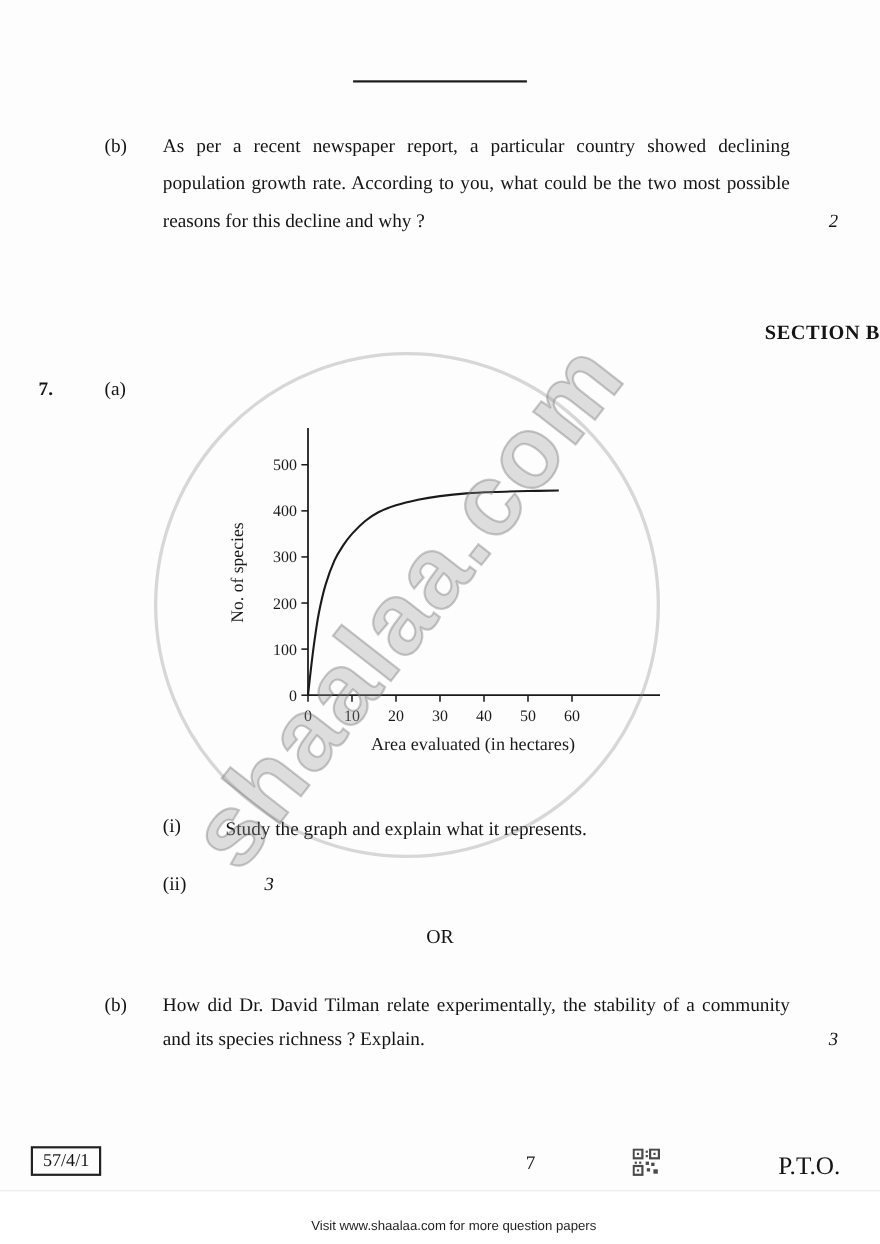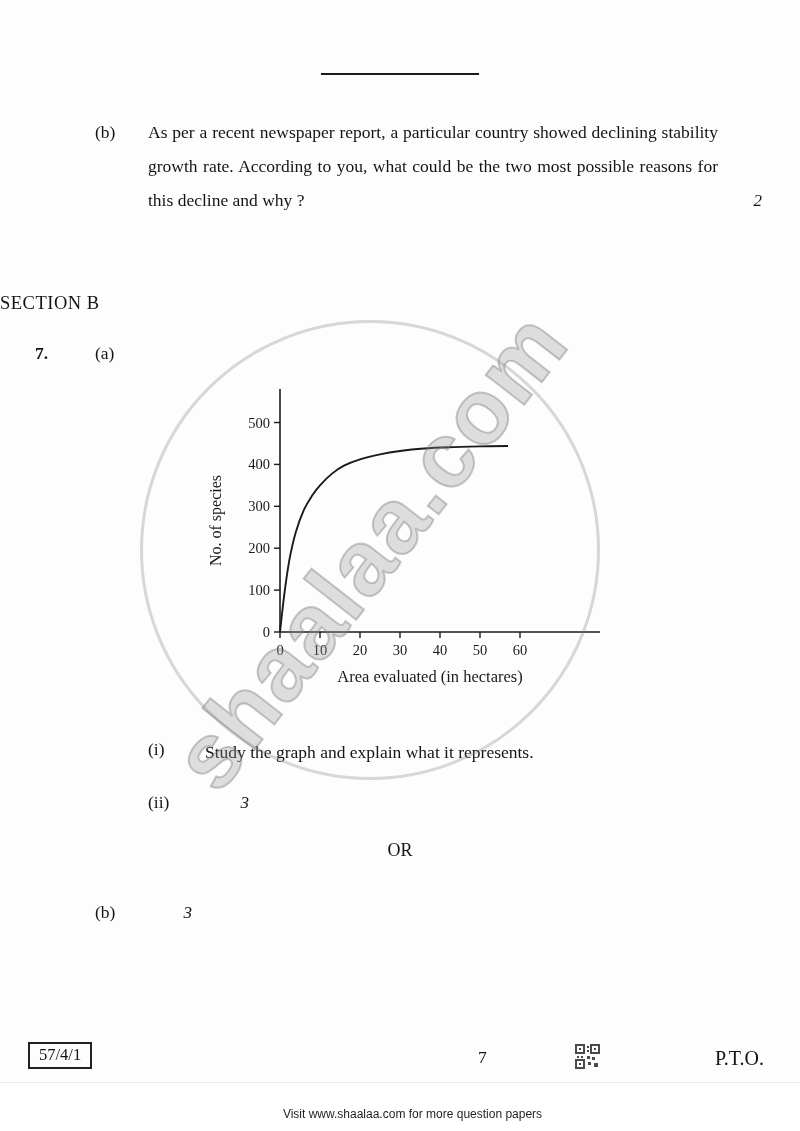--- a/index.html
+++ b/index.html
@@ -40,22 +40,22 @@
   }
   .subrow { display: flex; align-items: flex-start; padding: 0 38px 0 148px; }
   .s-label { width: 57px; font-size: 17.5px; line-height: 1.7; }
   .lh-med .c-text, .lh-med .s-label, .lh-med .c-marks { line-height: 1.6; }
   .lh-b2 .c-text, .lh-b2 .c-label, .lh-b2 .c-marks { line-height: 1.75; }
   .lh-qa .c-text, .lh-qa .c-label, .lh-qa .c-num { line-height: 1.8; }
 
   .mt-b1 { margin-top: 40px; }
   .section-heading {
     margin-top: 76px;
-    text-align: left;
-    font-weight: normal;
+    text-align: right;
+    font-weight: bold;
     font-size: 18.5px;
     letter-spacing: 0.5px;
   }
   .mt-q7 { margin-top: 24px; }
   .chart-wrap { margin: 12px 0 0 205px; width: 440px; }
   .mt-i  { margin-top: 34px; }
   .mt-ii { margin-top: 19px; }
   .or-heading {
     margin-top: 24px;
     text-align: center;
@@ -99,21 +99,21 @@
     width: 800px; height: 40px;
   }
   .code-box {
     position: absolute; left: 28px; top: 2px;
     border: 2px solid #222;
     padding: 1px 9px 2px 9px;
     font-size: 16.5px;
   }
   .pgnum { position: absolute; left: 478px; top: 7px; font-size: 17.5px; }
   .qr    { position: absolute; left: 575px; top: 4px; line-height: 0; }
-  .pto   { position: absolute; right: 36px; top: 7px; font-size: 20px; }
+  .pto   { position: absolute; right: 36px; top: 7px; font-size: 23px; }
 
   
   .site-bar {
     position: absolute;
     top: 1082px; left: 0;
     width: 800px; height: 62px;
     background: #ffffff;
     border-top: 1px solid #ececec;
     display: flex; align-items: center;
     padding-left: 25px;
@@ -126,21 +126,21 @@
 </head>
 <body>
 
 <div class="page">
 
   <div class="rule"></div>
 
   <div class="qrow mt-b1">
     <div class="c-num"></div>
     <div class="c-label">(b)</div>
-    <div class="c-text">As per a recent newspaper report, a particular country showed declining stability growth rate. According to you, what could be the two most possible reasons for this decline and why ?</div>
+    <div class="c-text">As per a recent newspaper report, a particular country showed declining population growth rate. According to you, what could be the two most possible reasons for this decline and why ?</div>
     <div class="c-marks">2</div>
   </div>
 
   <div class="section-heading">SECTION B</div>
 
   <div class="qrow mt-q7 lh-qa">
     <div class="c-num">7.</div>
     <div class="c-label">(a)</div>
     <div class="c-marks"></div>
   </div>
@@ -190,20 +190,21 @@
   <div class="subrow mt-ii lh-med">
     <div class="s-label">(ii)</div>
     <div class="c-marks">3</div>
   </div>
 
   <div class="or-heading">OR</div>
 
   <div class="qrow mt-b2 lh-b2">
     <div class="c-num"></div>
     <div class="c-label">(b)</div>
+    <div class="c-text">How did Dr. David Tilman relate experimentally, the stability of a community and its species richness ? Explain.</div>
     <div class="c-marks">3</div>
   </div>
 
   <div class="paper-footer">
     <div class="code-box">57/4/1</div>
     <div class="pgnum">7</div>
     <span class="qr">
       <svg width="25" height="25" viewBox="0 0 25 25">
         <g fill="#4a4a4a" stroke="none">
           <rect x="1" y="1" width="8" height="8" fill="none" stroke="#4a4a4a" stroke-width="2"></rect>

